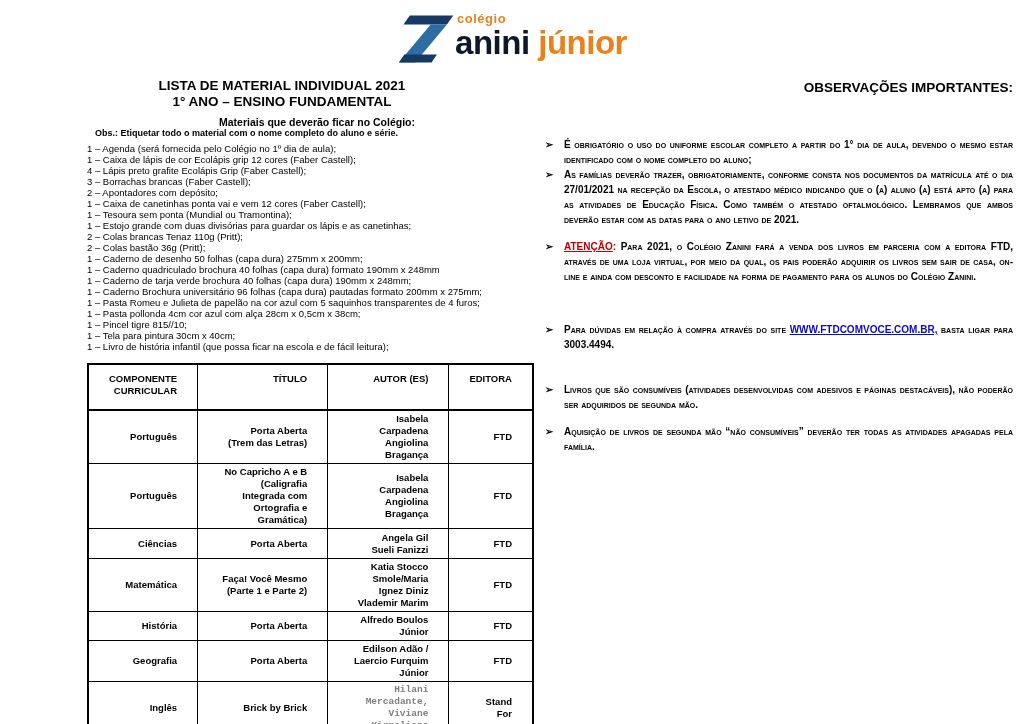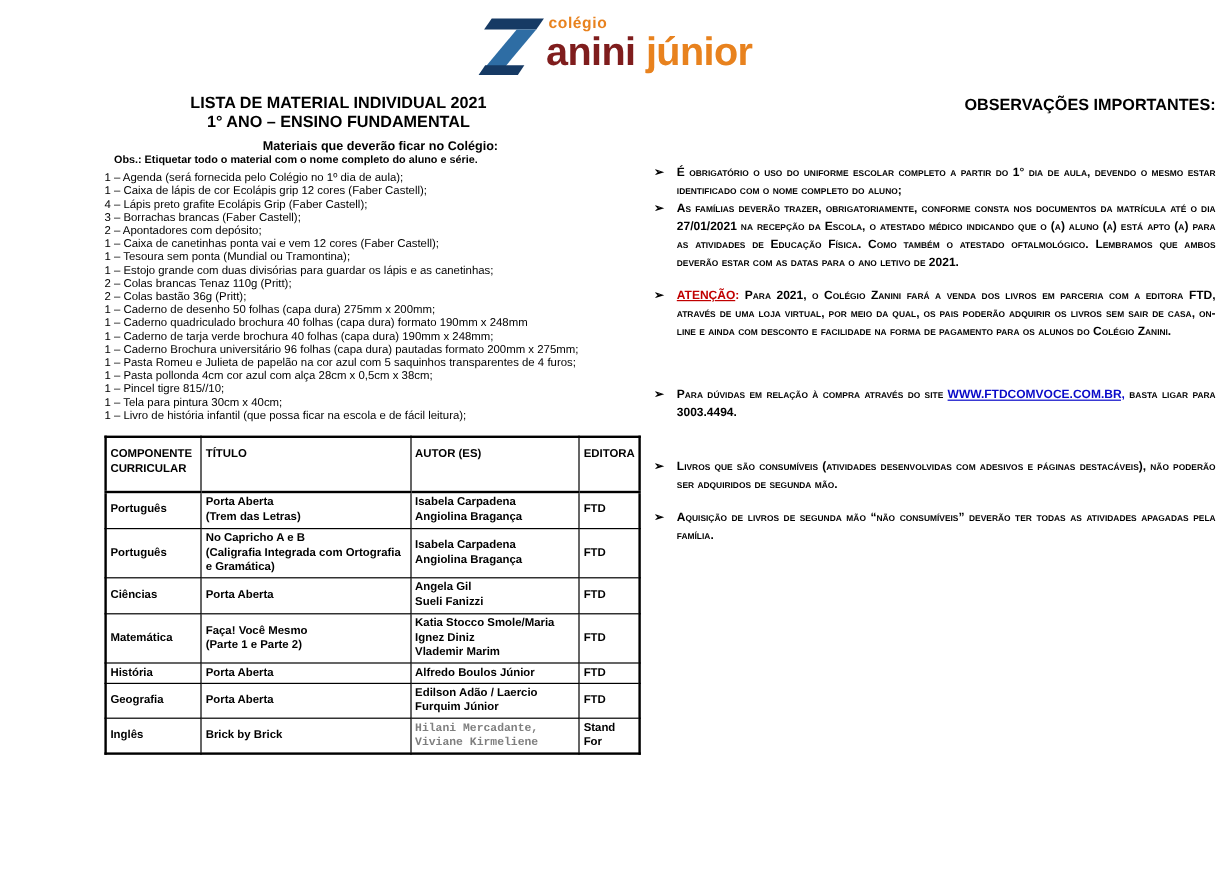--- a/index.html
+++ b/index.html
@@ -6,35 +6,35 @@
   html, body { width: 1024px; height: 724px; background: #ffffff; overflow: hidden; }
   body { font-family: "Liberation Sans", sans-serif; color: #000; position: relative; }
 
   
   .logo { position: absolute; top: 12px; left: 50%; transform: translateX(-50%);
           display: flex; align-items: flex-start; gap: 0; }
   .logo svg { display: block; }
   .logo-text { display: flex; flex-direction: column; line-height: 1; }
   .logo-colegio { color: #e8821e; font-weight: bold; font-size: 13px; letter-spacing: .5px; margin-left: 2px; margin-bottom: 1px; }
   .logo-main { font-size: 33px; font-weight: bold; letter-spacing: -0.5px; }
-  .logo-anini { color: #7f1d1d; margin-top: 12px; }
+  .logo-anini { color: #0f172a; margin-top: 12px; }
   .logo-junior { color: #e8821e; }
 
   
   .left-col { position: absolute; left: 87px; top: 78px; width: 452px; }
   .title-block { width: 390px; text-align: center; font-weight: bold; font-size: 13.5px; line-height: 16px; }
   .subtitle { margin-top: 6px; margin-left: 8px; font-weight: bold; font-size: 10.5px; line-height: 12px; text-align: center; }
   .obs-note { margin-left: 8px; font-weight: bold; font-size: 9px; line-height: 11px; }
   .materials { margin-top: 4px; width: 428px; }
   .materials .mi { font-size: 9.5px; line-height: 11px; }
 
   
   table.books { border-collapse: collapse; margin-top: 11px; width: 447px; border: 2px solid #000; }
-  table.books th, table.books td { border: 1px solid #000; text-align: left; vertical-align: middle;
-       font-size: 9.5px; font-weight: bold; line-height: 12px; padding: 2px 3px; white-space: pre-line; }
+  table.books th, table.books td { border: 1px solid #000; text-align: right; vertical-align: middle;
+       font-size: 9.5px; font-weight: bold; line-height: 12px; padding: 2px 20px; white-space: pre-line; }
   table.books th { height: 46px; vertical-align: top; padding-top: 8px; border-bottom: 2px solid #000; }
   .col-comp { width: 80px; } .col-tit { width: 177px; } .col-aut { width: 142px; } .col-ed { width: 48px; }
   td.muted { color: #7f7f7f; font-weight: normal; font-family: Liberation Mono, monospace; }
   tr.r-tall td { height: 30px; }
 
   
   .right-col { position: absolute; left: 545px; top: 80px; width: 468px; }
   .obs-heading { text-align: right; font-weight: bold; font-size: 13.5px; }
   .bullets { margin-top: 42px; }
   .bullet { display: flex; gap: 7px; font-variant: small-caps; font-weight: bold;

